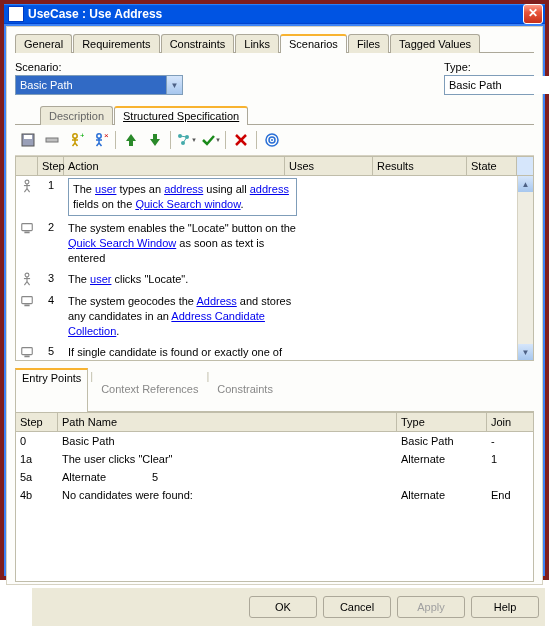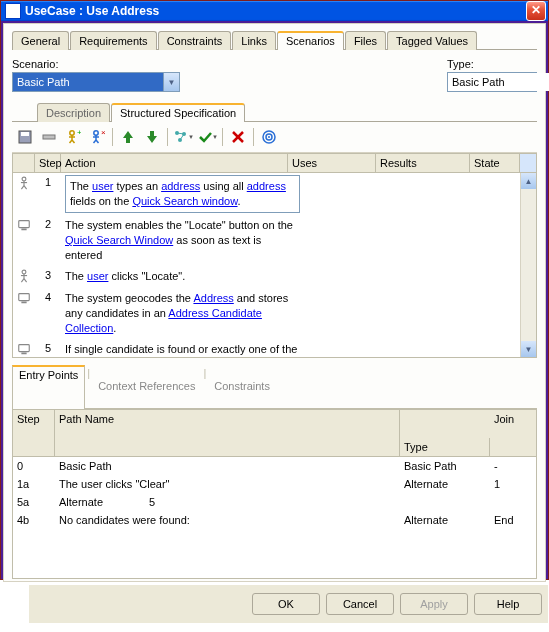--- a/index.html
+++ b/index.html
@@ -1,36 +1,36 @@
 <!DOCTYPE html>
 <html><head>
 <meta charset="utf-8">
 <style>
 * { box-sizing: border-box; font-family: Tahoma, Arial, sans-serif; }
 body { margin: 0; padding: 0; width: 549px; height: 632px; overflow: hidden; }
-.window { width: 549px; height: 580px; border: 1px solid #7f1d1d; background: #4c1d95; display: flex; flex-direction: column; }
+.window { width: 549px; height: 580px; border: 4px solid #7f1d1d; background: #3b82f6; display: flex; flex-direction: column; }
 .titlebar { height: 25px; background: linear-gradient(to bottom, #3a95ff 0%, #0054e3 8%, #0054e3 92%, #003bc4 100%); display: flex; align-items: center; color: #fff; font-size: 12px; font-weight: bold; padding: 0 2px 0 4px; }
 .titlebar .icon { width: 16px; height: 16px; margin-right: 4px; background: #fff; border: 1px solid #003bc4; display: inline-block; }
 .titlebar .spacer { flex: 1; }
 .close-btn { width: 20px; height: 20px; background: linear-gradient(to bottom, #ff9a8a, #e9563b 40%, #c8311b); border: 1px solid #fff; border-radius: 3px; color: #fff; font-weight: bold; font-size: 12px; line-height: 16px; text-align: center; cursor: pointer; }
 .body-area { flex: 1; padding: 6px 8px 2px 8px; display: flex; flex-direction: column; background: #fdfdfb; border: 1px solid #d6d2c2; margin: 2px; }
 .maintabs { display: flex; border-bottom: 1px solid #aca899; font-size: 11px; }
 .maintabs .tab { padding: 3px 8px; border: 1px solid #aca899; border-bottom: none; background: #ece9d8; margin-right: 1px; border-top-left-radius: 3px; border-top-right-radius: 3px; cursor: pointer; position: relative; top: 1px; }
 .maintabs .tab.active { background: #fdfdfb; border-top: 2px solid #f8b330; padding-top: 2px; z-index: 2; }
 .scn-row { display: flex; align-items: flex-end; margin-top: 8px; gap: 8px; }
 .scn-col { display: flex; flex-direction: column; }
 .scn-col.grow { flex: 1; }
 .scn-label { font-size: 11px; margin-bottom: 2px; }
 .combo { display: flex; border: 1px solid #7f9db9; background: #fff; height: 20px; }
 .combo input { flex: 1; border: none; outline: none; font-size: 11px; padding: 2px 4px; }
 .combo input.sel { background: #316ac5; color: #fff; }
 .combo .arrow { width: 16px; background: linear-gradient(#d6e6fb,#a7c7ee); border-left: 1px solid #7f9db9; display: flex; align-items: center; justify-content: center; font-size: 8px; color: #4d6185; cursor: pointer; }
 .subtabs { display: flex; border-bottom: 1px solid #aca899; font-size: 11px; margin-top: 10px; padding-left: 25px; }
 .subtabs .stab { padding: 3px 8px; border: 1px solid #aca899; border-bottom: none; background: #ece9d8; margin-right: 1px; border-top-left-radius: 3px; border-top-right-radius: 3px; cursor: pointer; position: relative; top: 1px; color: #666; }
-.subtabs .stab.active { background: #fdfdfb; border-top: 2px solid #f8b330; padding-top: 2px; z-index: 2; color: #000; }
+.subtabs .stab.active { background: #fdfdfb; border-top: 2px solid #f8b330; padding-top: 2px; z-index: 2; color: #000; text-decoration: underline; }
 .toolbar { display: flex; align-items: center; gap: 2px; padding: 4px 2px; border-bottom: 1px solid #d6d2c2; }
 .tbtn { width: 22px; height: 22px; display: flex; align-items: center; justify-content: center; cursor: pointer; border: 1px solid transparent; }
 .tsep { width: 1px; height: 18px; background: #c0bdaa; margin: 0 2px; }
 .grid-wrap { border: 1px solid #c0bdaa; background: #fff; display: flex; flex-direction: column; }
 .grid-wrap.top { height: 205px; }
 .grid-head { display: flex; background: #ece9d8; font-size: 11px; border-bottom: 1px solid #c0bdaa; }
 .grid-head .gh { padding: 3px 4px; border-right: 1px solid #c0bdaa; }
 .gh.c-icon { width: 22px; }
 .gh.c-step { width: 26px; }
 .gh.c-action { flex: 1; }
@@ -54,21 +54,21 @@
 .vscroll .track { flex: 1; }
 .bottom-tabs { display: flex; font-size: 11px; margin-top: 6px; border-bottom: 1px solid #c0bdaa; }
 .bottom-tabs .btab { padding: 16px 6px; color: #888; cursor: pointer; }
 .bottom-tabs .btab.active { color: #000; border: 1px solid #c0bdaa; border-bottom: none; background: #fdfdfb; position: relative; top: 1px; border-top: 2px solid #f8b330; padding-top: 2px; }
 .bottom-tabs .sep { color: #c0bdaa; padding: 3px 2px; }
 .grid2-wrap { border: 1px solid #c0bdaa; background: #fff; height: 170px; display: flex; flex-direction: column; }
 .grid2-head { display: flex; background: #ece9d8; font-size: 11px; border-bottom: 1px solid #c0bdaa; }
 .grid2-head .gh2 { padding: 3px 4px; border-right: 1px solid #c0bdaa; }
 .gh2.c-step2 { width: 42px; }
 .gh2.c-path { flex: 1; }
-.gh2.c-type { width: 90px; margin-top: 28px; }
+.gh2.c-type { width: 90px; }
 .gh2.c-join { width: 46px; border-right: none;}
 .grow2 { display: flex; font-size: 11px; }
 .gc2 { padding: 3px 4px; }
 .gc2.c-step2 { width: 42px; }
 .gc2.c-path { flex: 1; }
 .gc2.c-type { width: 90px; }
 .gc2.c-join { width: 46px; }
 .btnbar { display: flex; justify-content: flex-end; padding: 8px 6px; gap: 6px; background: #ece9d8; border-top: 1px solid #fff; margin-left: 28px; }
 .dlgbtn { min-width: 68px; height: 22px; font-size: 11px; background: #ece9d8; border: 1px solid #aca899; border-radius: 3px; cursor: pointer; padding: 0 8px; }
 .dlgbtn.disabled { color: #a0a0a0; }

